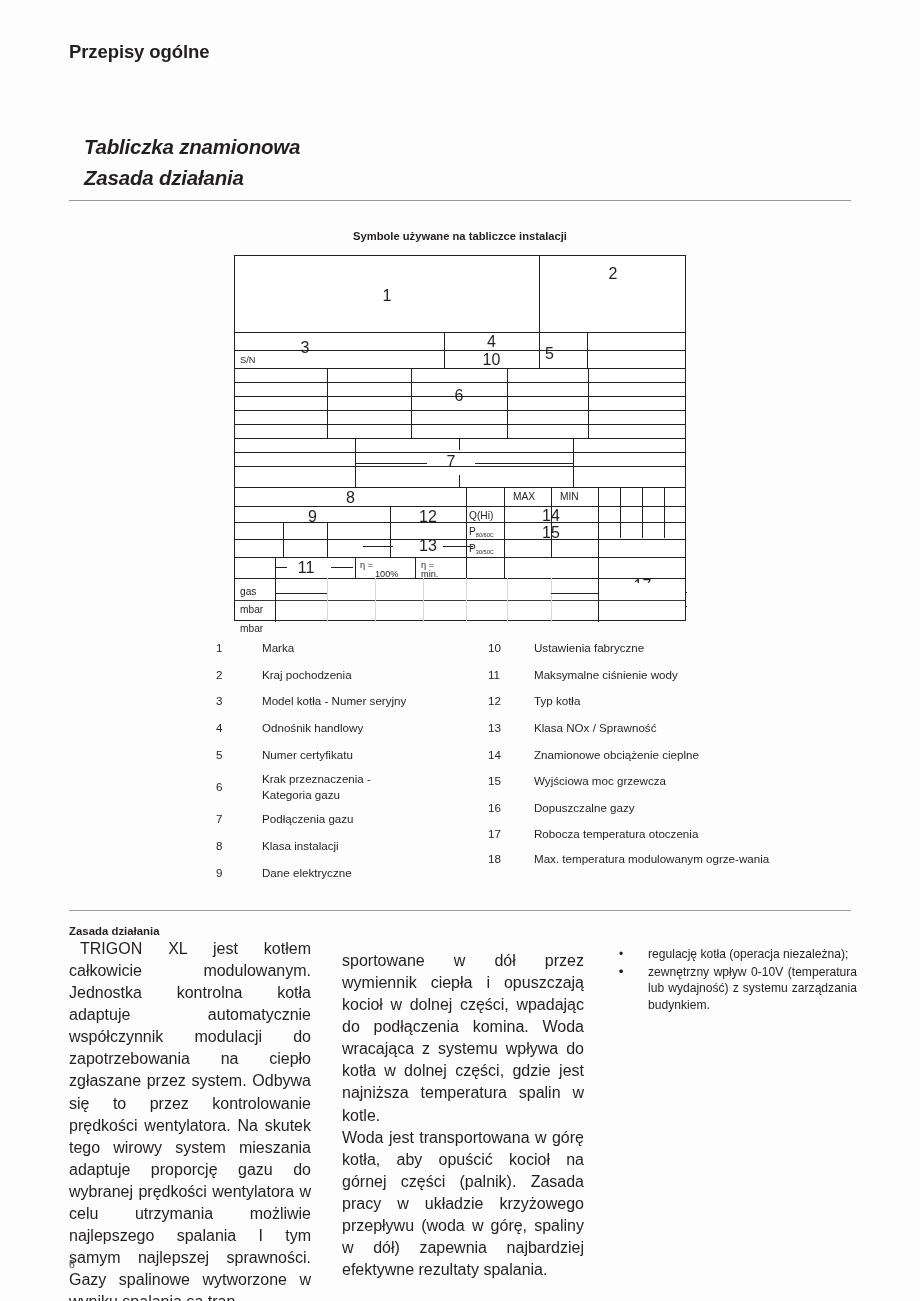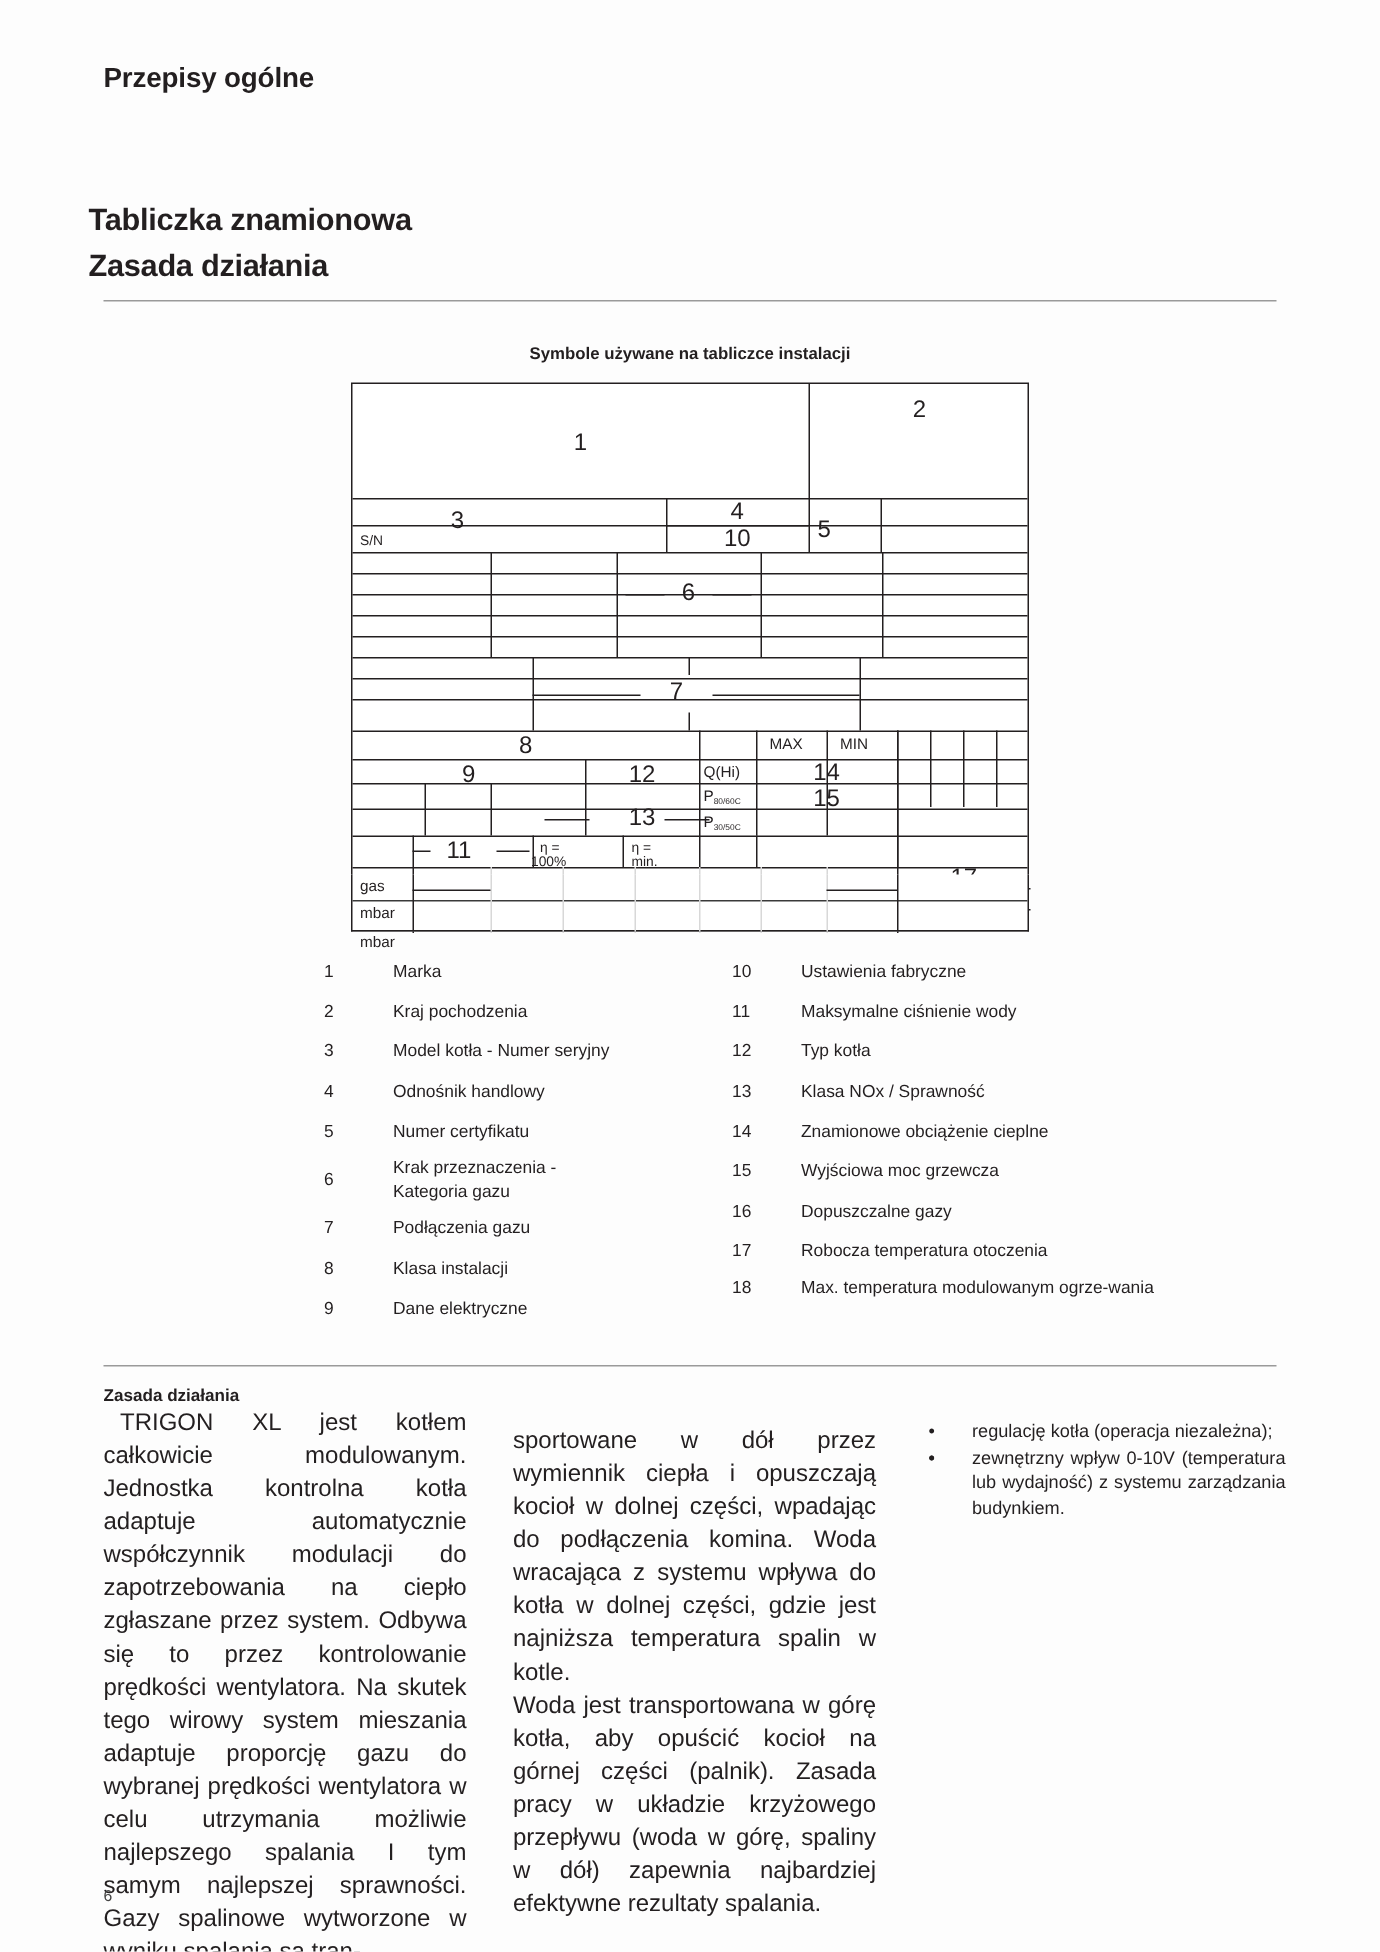--- a/index.html
+++ b/index.html
@@ -13,21 +13,21 @@
     overflow: hidden;
   }
 
   .page { position: absolute; inset: 0; }
 
   
   .running-head {
     position: absolute; left: 69px; top: 41px;
     font-size: 18.5px; font-weight: bold; letter-spacing: -0.1px;
   }
-  .title-block { position: absolute; left: 59px; top: 131px; }
+  .title-block { position: absolute; left: 84px; top: 131px; font-style: italic; }
   .title-line {
     font-size: 20.5px; font-weight: bold; line-height: 31px;
     letter-spacing: -0.2px;
   }
   .rule {
     position: absolute; left: 69px; width: 782px; height: 1px;
     background: #9a9a9a;
   }
   .rule-top { top: 200px; }
   .rule-bottom { top: 910px; }
@@ -222,21 +222,21 @@
     <div class="lbl mid" style="left:278px; top:236px">MAX</div>
     <div class="lbl mid" style="left:325px; top:236px">MIN</div>
     <div class="lbl mid" style="left:234px; top:255px">Q(Hi)</div>
     <div class="lbl mid" style="left:234px; top:271px"><span>P</span><span class="sub">80/60C</span></div>
     <div class="lbl mid" style="left:234px; top:288px"><span>P</span><span class="sub">30/50C</span></div>
 
     <div class="num" style="left:269px; top:252px; width:94px">14</div>
     <div class="num" style="left:269px; top:269px; width:94px">15</div>
 
     <div class="lbl" style="left:125px; top:305px">η  =</div>
-    <div class="lbl" style="left:119px; top:314px">100%</div>
+    <div class="lbl" style="left:140px; top:314px">100%</div>
     <div class="lbl" style="left:186px; top:305px">η  =</div>
     <div class="lbl" style="left:186px; top:314px">min.</div>
 
     <div class="lbl mid" style="left:5px; top:326px">gas</div>
     <div class="lbl mid" style="left:5px; top:340px">mbar</div>
     <div class="lbl mid" style="left:5px; top:354px">gas</div>
     <div class="lbl mid" style="left:5px; top:368px">mbar</div>
 
     <div class="num" style="left:92px; top:337px; width:180px">16</div>
     <div class="num" style="left:363px; top:322px; width:89px">17</div>

